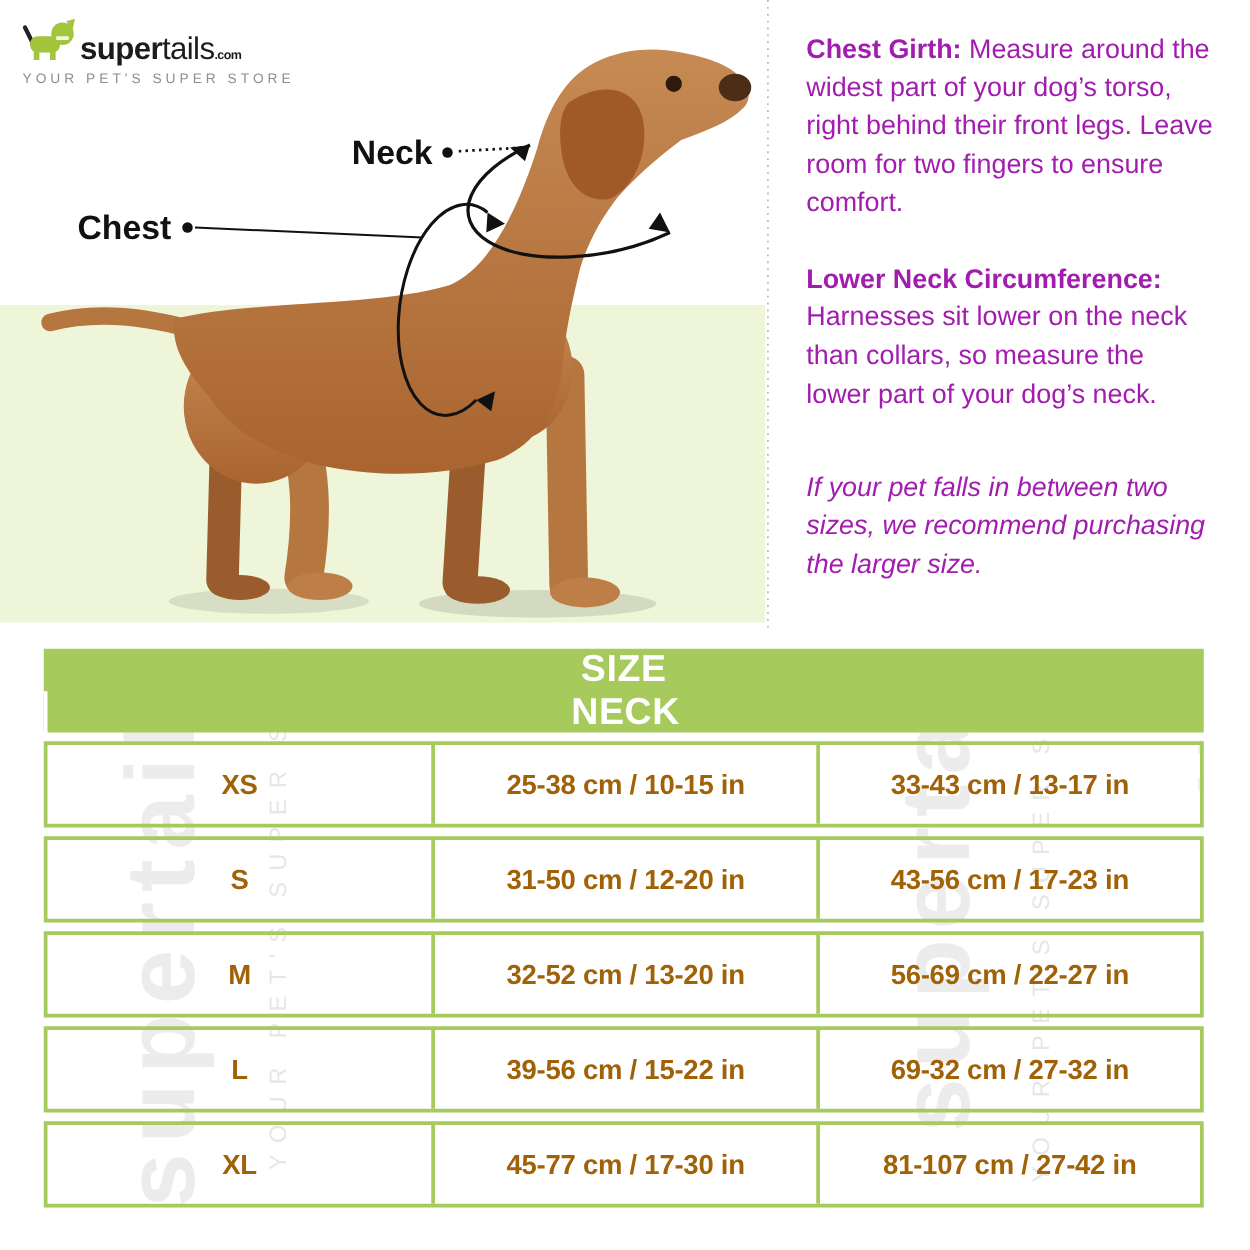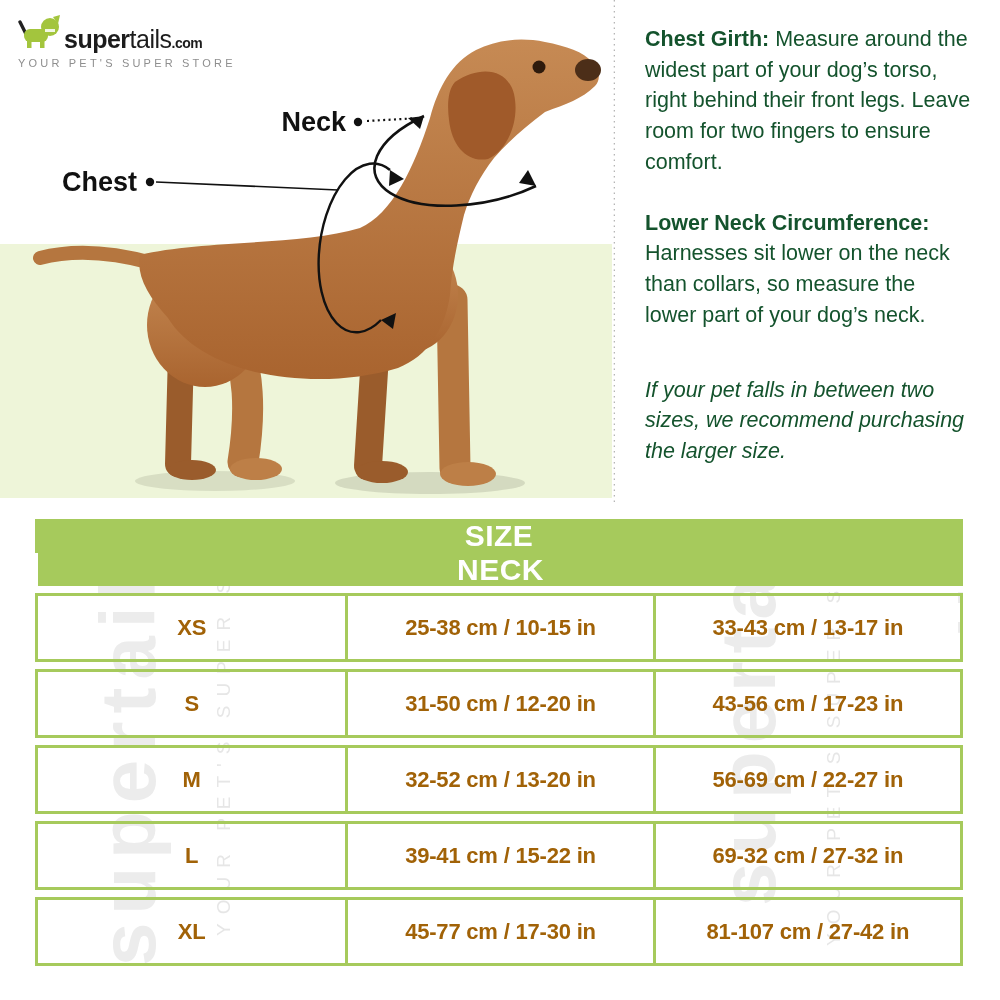--- a/index.html
+++ b/index.html
@@ -15,25 +15,25 @@
   .top { position:relative; width:1000px; height:505px; }
 
   .illustration { position:absolute; left:0; top:0; width:615px; height:505px; }
 
   .logo { position:absolute; left:18px; top:12px; width:200px; z-index:5; }
   .logo-row { display:flex; align-items:flex-end; }
   .logo-icon { width:44px; height:40px; margin-right:2px; }
   .brand { font-size:25px; line-height:1; letter-spacing:-0.5px; color:#1c1c1c; white-space:nowrap; }
   .brand .b { font-weight:800; }
   .brand .l { font-weight:400; }
-  .brand .tld { font-size:14px; font-weight:700; }
+  .brand .tld { font-size:10px; font-weight:700; }
   .tagline { margin-top:5px; font-size:11px; letter-spacing:3.2px; color:#8e8e8e; white-space:nowrap; }
 
   .info-col { position:absolute; left:645px; top:24px; width:326px;
-              font-size:21.5px; line-height:1.43; color:#14532d; }
+              font-size:21.5px; line-height:1.43; color:#a21caf; }
   .info-col p { margin:0 0 30px 0; }
   .info-col p.second { margin-bottom:44px; }
   .info-col b { font-weight:700; }
   .note { font-style:italic; }
 
   
   .table-wrap { position:relative; width:928px; margin:14px 0 0 35px; }
 
   .thead { position:relative; z-index:2; display:grid; grid-template-columns:1fr;
            height:67px; background:#a6ca5c; }
@@ -200,21 +200,21 @@
   </div>
 
   <div class="trow">
     <div class="td">M</div>
     <div class="td">32-52 cm / 13-20 in</div>
     <div class="td">56-69 cm / 22-27 in</div>
   </div>
 
   <div class="trow">
     <div class="td">L</div>
-    <div class="td">39-41 cm / 15-22 in</div>
+    <div class="td">39-56 cm / 15-22 in</div>
     <div class="td">69-32 cm / 27-32 in</div>
   </div>
 
   <div class="trow">
     <div class="td">XL</div>
     <div class="td">45-77 cm / 17-30 in</div>
     <div class="td">81-107 cm / 27-42 in</div>
   </div>
 </div>
 

